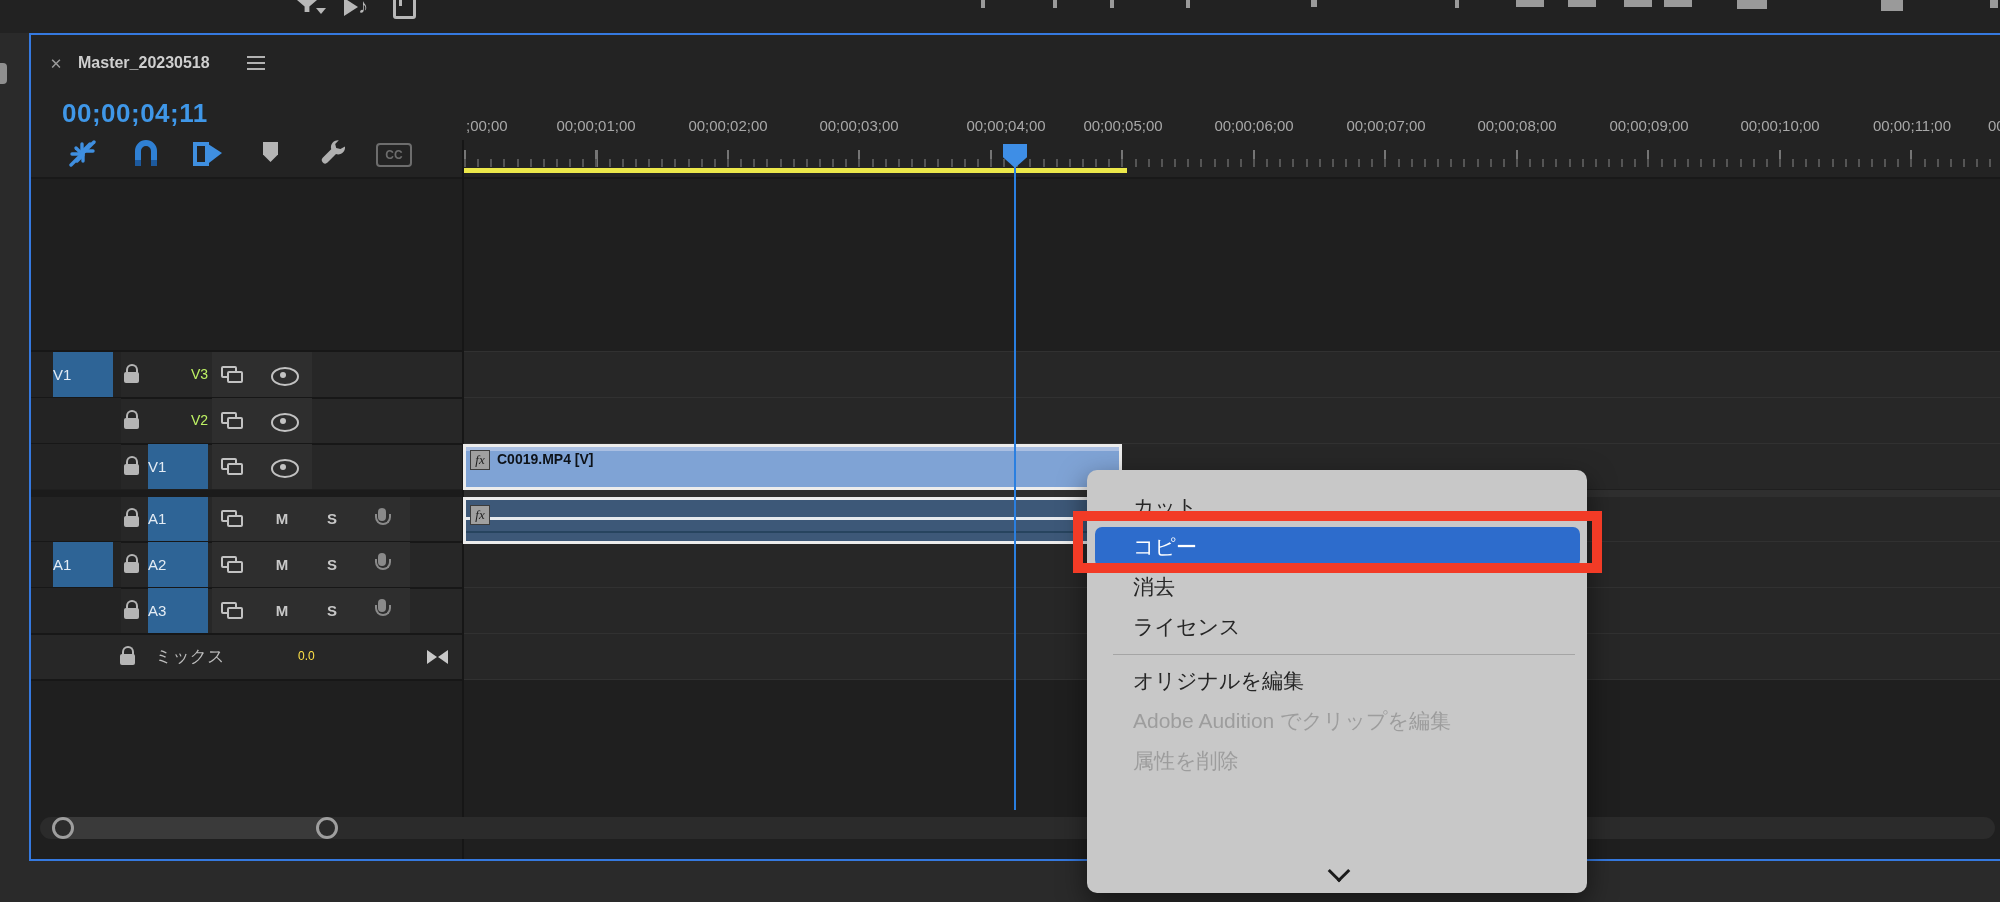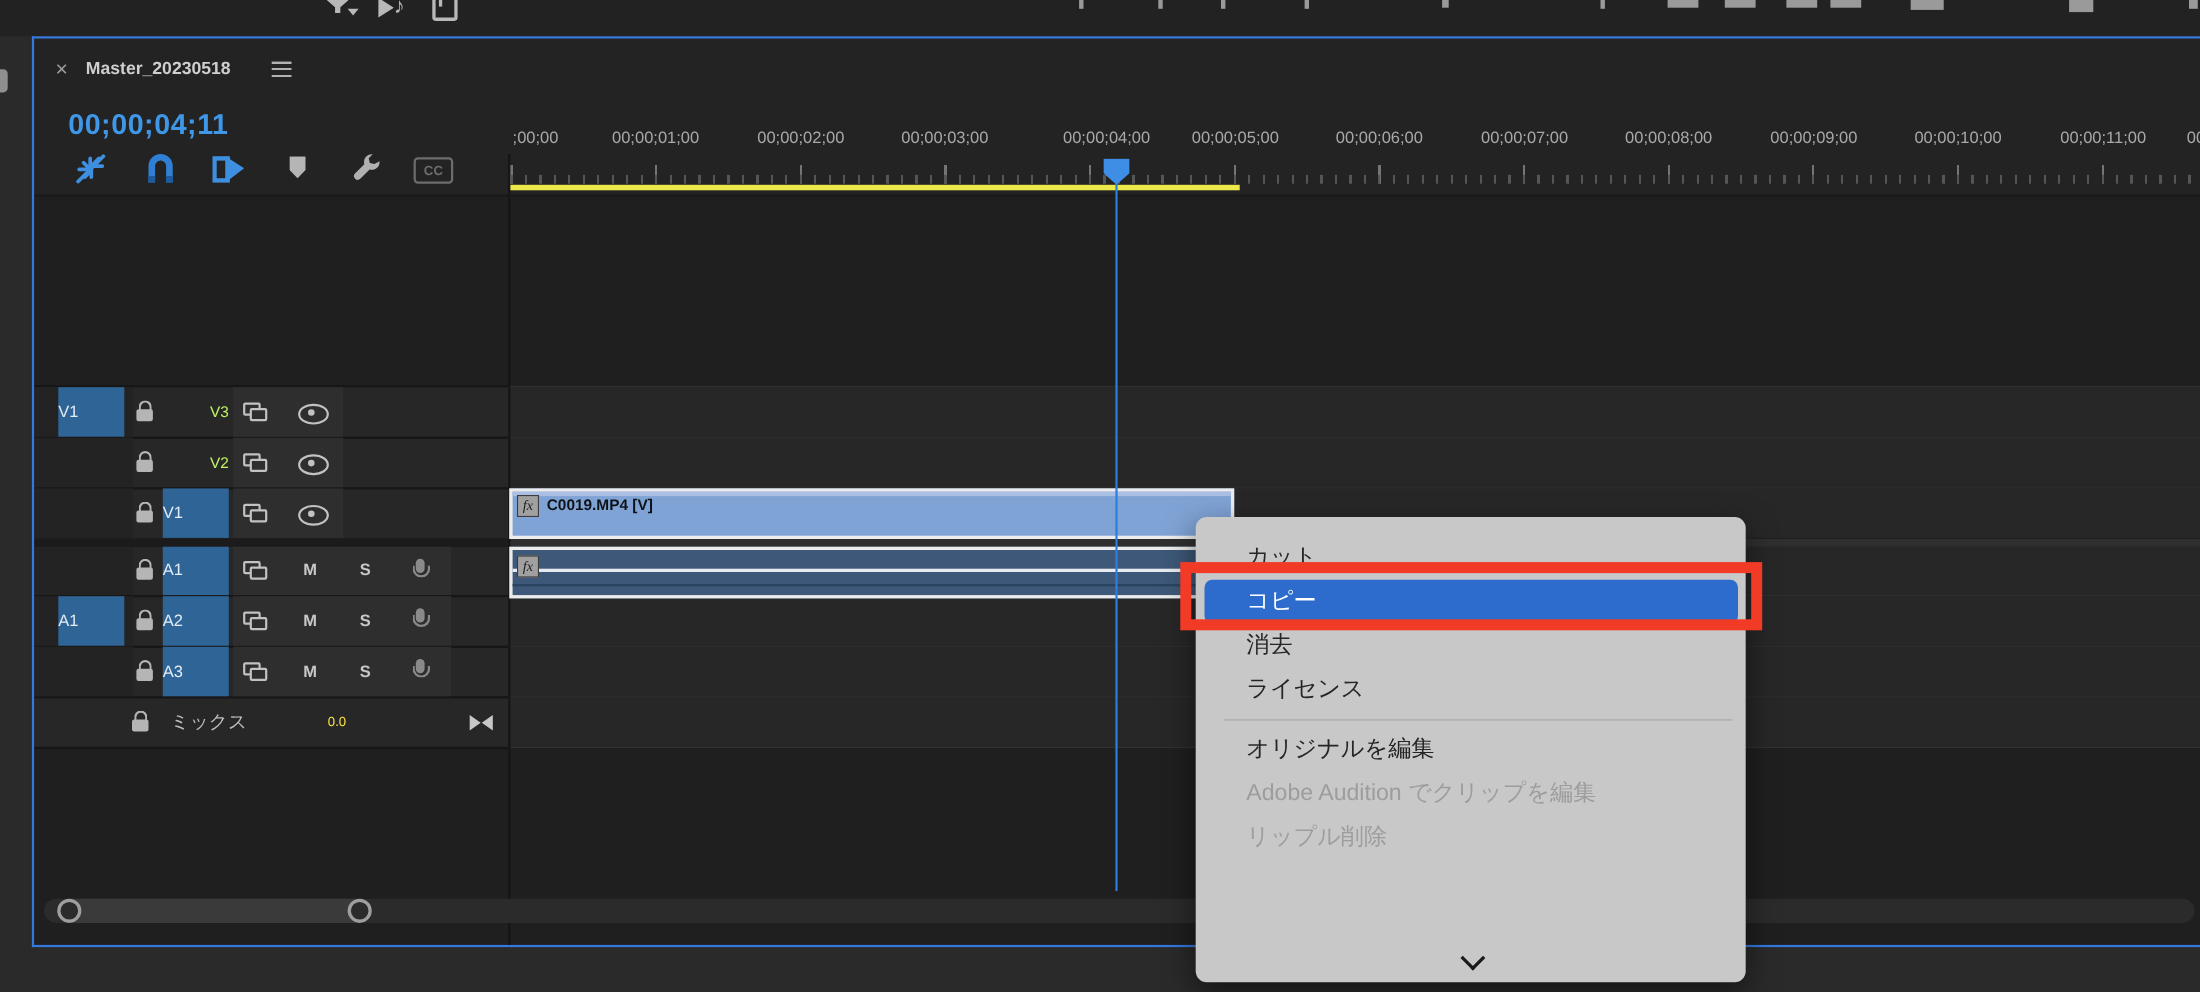--- a/index.html
+++ b/index.html
@@ -315,21 +315,21 @@
 <div class="abs ph-head"></div>
 
 <div class="abs menu">
   <div class="mi">カット</div>
   <div class="mi selected">コピー</div>
   <div class="mi">消去</div>
   <div class="mi">ライセンス</div>
   <div class="mdiv"></div>
   <div class="mi">オリジナルを編集</div>
   <div class="mi disabled">Adobe Audition でクリップを編集</div>
-  <div class="mi disabled">リップル削除</div>
+  <div class="mi disabled">属性を削除</div>
   <div class="mchevron"></div>
 </div>
 
 <div class="abs red-rect"></div>
 
 <div class="abs sb-track"></div>
 <div class="abs sb-thumb"></div>
 <div class="abs sb-knob" style="left:52px"></div>
 <div class="abs sb-knob" style="left:316px"></div>
 

